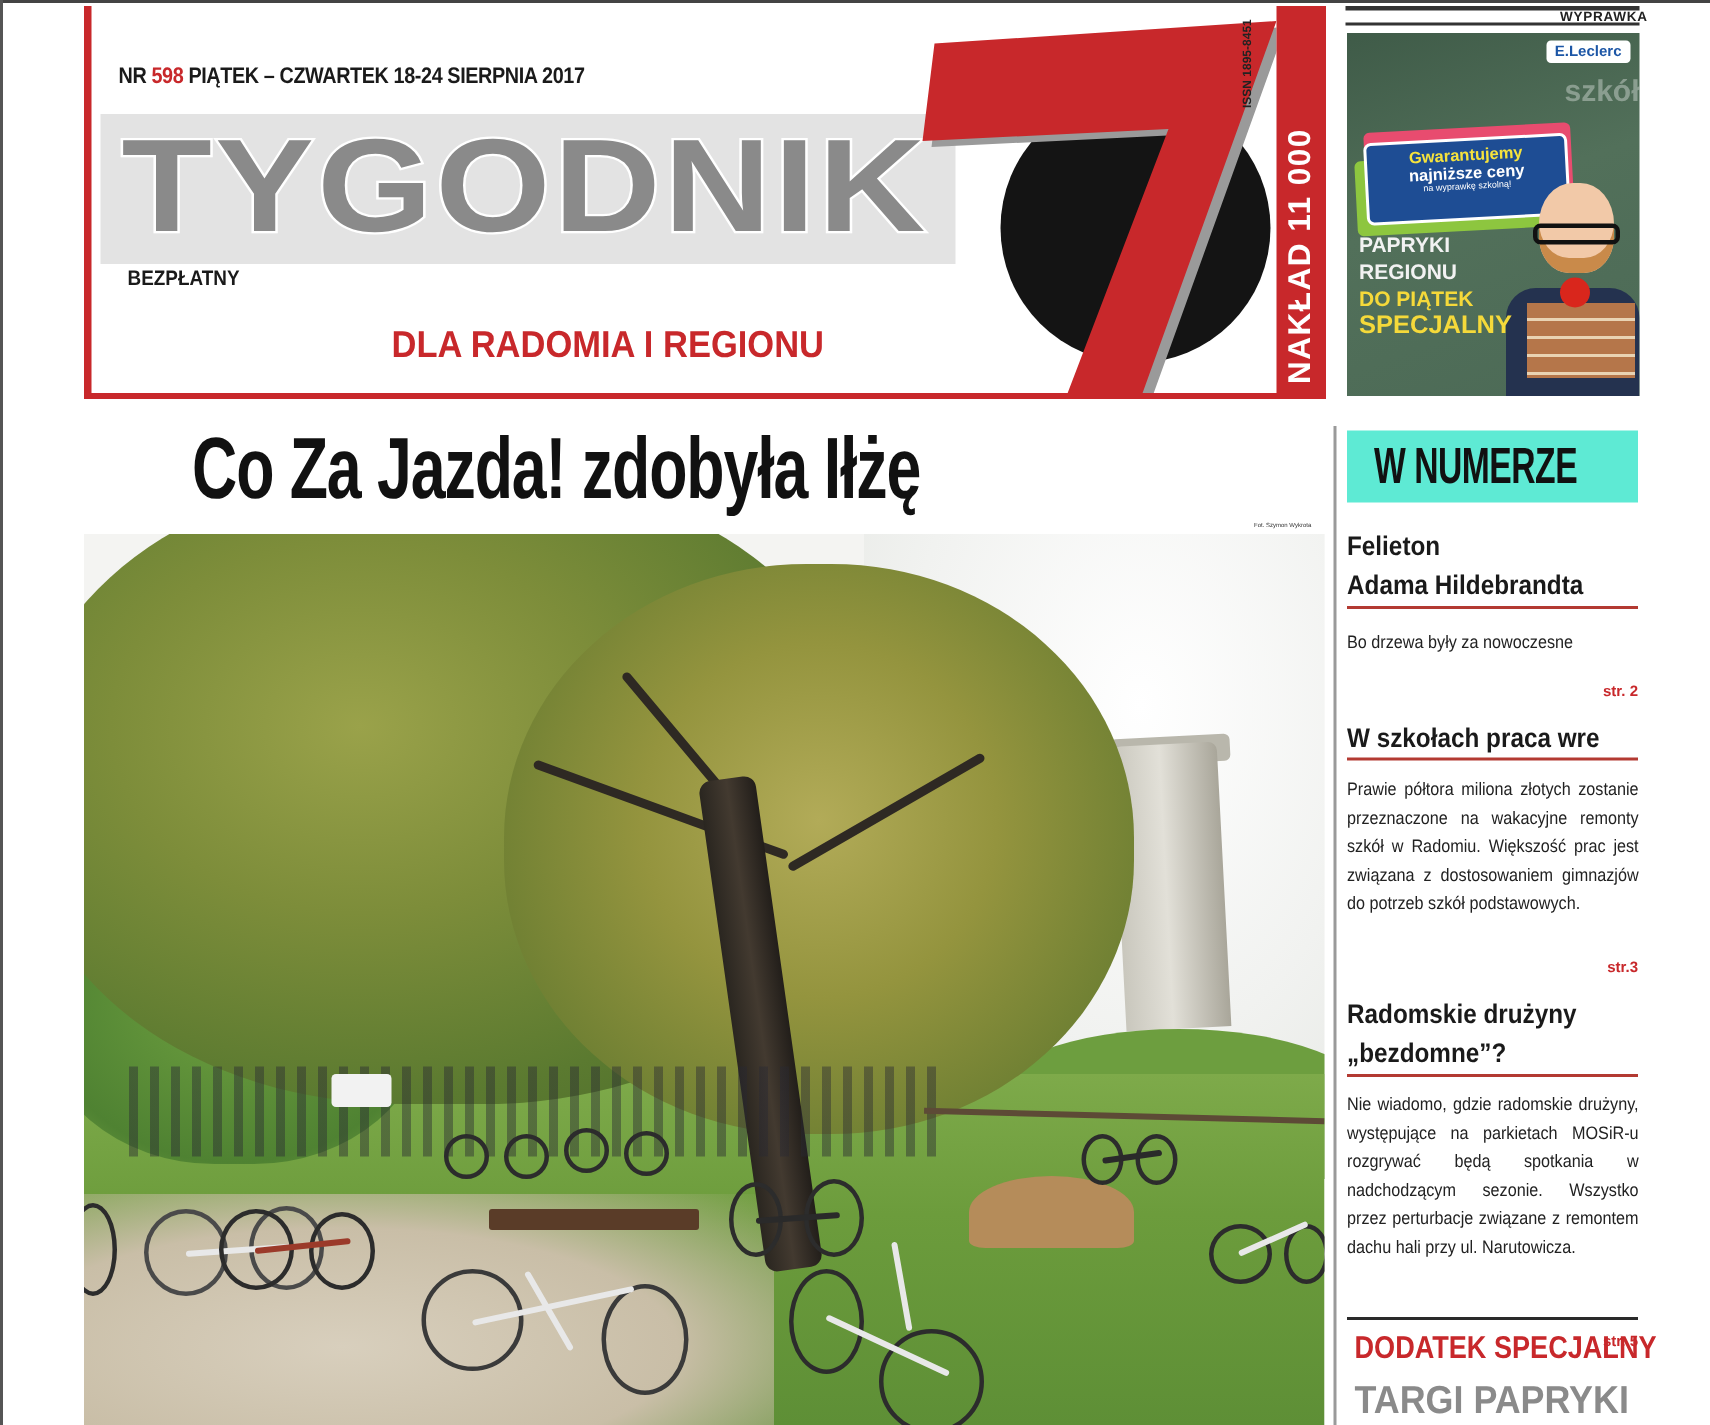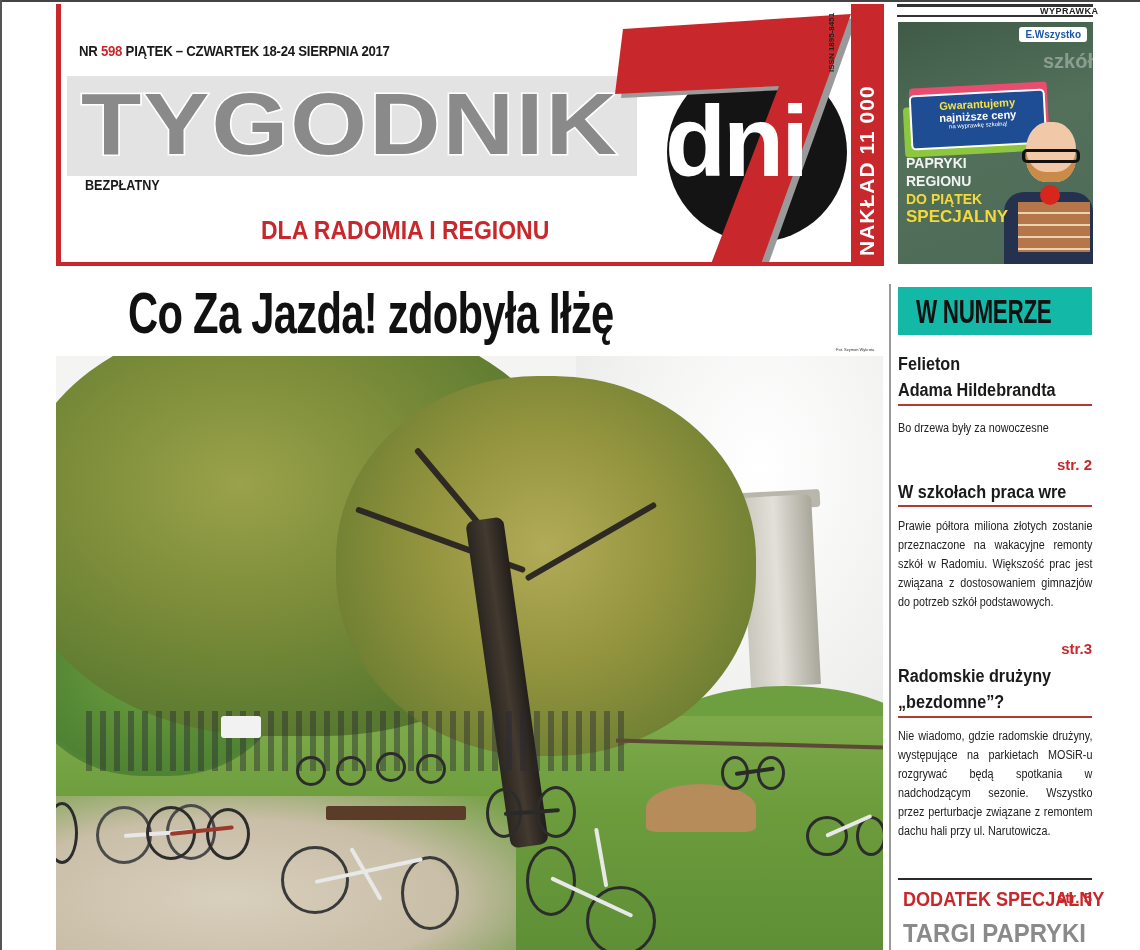--- a/index.html
+++ b/index.html
@@ -73,26 +73,26 @@
   .crowd { position: absolute; left: 30px; top: 355px; width: 540px; height: 60px; background: repeating-linear-gradient(90deg, rgba(40,40,50,0.55) 0 6px, rgba(0,0,0,0) 6px 14px); opacity: 0.8; }
   .van { position: absolute; left: 165px; top: 360px; width: 40px; height: 22px; background: #f2f2f2; border-radius: 3px; }
   .bike { position: absolute; }
   .wheel { position: absolute; border: 3px solid #2c2c2c; border-radius: 50%; background: transparent; }
   .frame { position: absolute; background: #e8e8e8; height: 4px; transform-origin: left center; border-radius: 2px; }
   .frame.dark { background: #2a2a2a; }
   .frame.red { background: #9b3a2a; }
 
   
   .sidebar-rule-left { position: absolute; left: 889px; top: 284px; width: 2px; height: 666px; background: #9a9a9a; }
-  .inside-header { position: absolute; left: 898px; top: 287px; width: 194px; height: 48px; background: #14b8a6; }
+  .inside-header { position: absolute; left: 898px; top: 287px; width: 194px; height: 48px; background: #5eead4; }
   .inside-header span { position: absolute; left: 18px; top: 4px; font-size: 34px; font-weight: bold; color: #111; white-space: nowrap; transform: scaleX(0.66); transform-origin: left; letter-spacing: -0.5px; line-height: 40px; }
   .sb-title { position: absolute; left: 898px; font-size: 18px; font-weight: bold; color: #1a1a1a; white-space: nowrap; transform: scaleX(0.9); transform-origin: left; line-height: 25px; }
   .sb-rule { position: absolute; left: 898px; width: 194px; height: 2px; background: #b33a32; }
   .sb-body { position: absolute; left: 898px; width: 216px; font-size: 12px; line-height: 19px; color: #222; transform: scaleX(0.9); transform-origin: left; text-align: justify; }
-  .sb-page { position: absolute; left: 1000px; width: 92px; text-align: right; font-size: 15px; font-weight: bold; color: #c8282b; }
+  .sb-page { position: absolute; left: 1000px; width: 92px; text-align: right; font-size: 10px; font-weight: bold; color: #c8282b; }
   .sb-black-rule { position: absolute; left: 898px; top: 878px; width: 194px; height: 2px; background: #2a2a2a; }
   .special-label { position: absolute; left: 903px; top: 887px; font-size: 21px; font-weight: bold; color: #c8282b; white-space: nowrap; transform: scaleX(0.86); transform-origin: left; }
   .special-title { position: absolute; left: 903px; top: 918px; font-size: 26px; font-weight: bold; color: #8a8a8a; white-space: nowrap; transform: scaleX(0.92); transform-origin: left; }
 </style>
 </head>
 <body>
 
 <div class="page-edge-top"></div>
 <div class="page-edge-left"></div>
 
@@ -105,35 +105,34 @@
   <div class="title-band"></div>
   <div class="title-text">TYGODNIK</div>
   <div class="free-label">BEZPŁATNY</div>
   <div class="tagline">DLA RADOMIA I REGIONU</div>
 
   <div class="dni-circle"></div>
   <svg class="seven" viewBox="0 0 250 270">
     <polygon points="22,35 250,20 160,270 110,270 178,92 14,100" fill="#9a9a9a" transform="translate(6,4)"></polygon>
     <polygon points="22,35 250,20 160,270 110,270 178,92 14,100" fill="#c8282b"></polygon>
   </svg>
-  <div class="dni-text">dni</div>
 
   <div class="issn">
       <span>ISSN 1895-8451</span>
     </div>
   <div class="circ-bar">
     <span>NAKŁAD 11 000</span>
   </div>
 </div>
 
 <div class="ad-top-rule"></div>
 <div class="ad-label">WYPRAWKA</div>
 <div class="ad-rule2"></div>
 <div class="ad">
-  <div class="ad-logo">E.Wszystko</div>
+  <div class="ad-logo">E.Leclerc</div>
   <div class="ad-logo-sub">szkół</div>
   <div class="ad-card-back1"></div>
   <div class="ad-card-back2"></div>
   <div class="ad-card">
     <span class="l1">Gwarantujemy</span>
     <span class="l2">najniższe ceny</span>
     <span class="l3">na wyprawkę szkolną!</span>
   </div>
   <div class="ad-kid-body"></div>
   <div class="ad-kid-head"></div>

